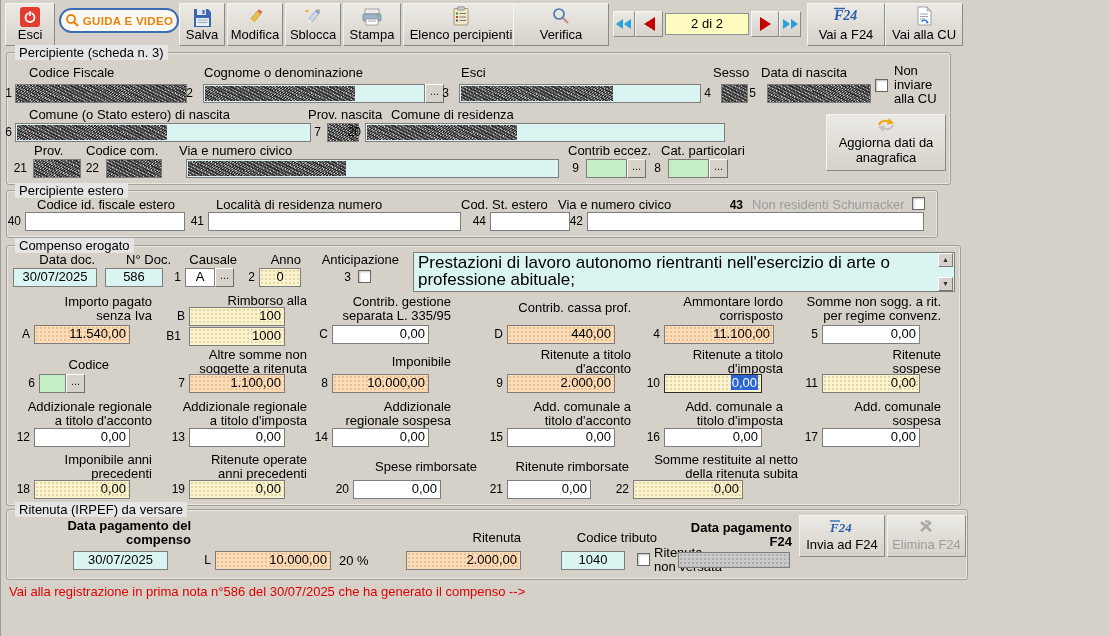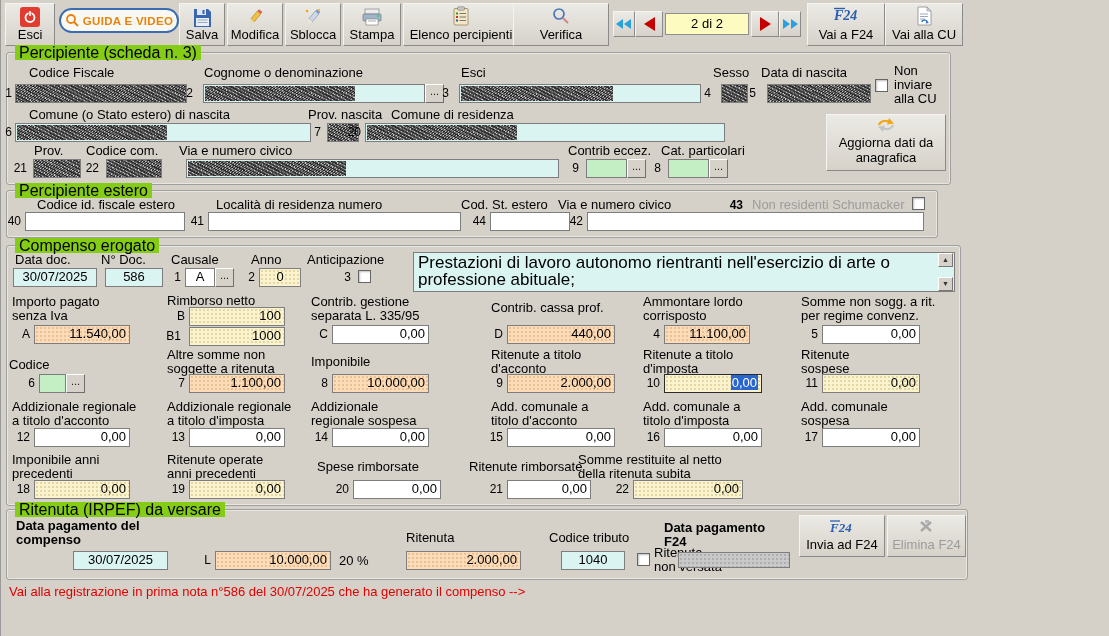--- a/index.html
+++ b/index.html
@@ -1,23 +1,23 @@
 <!DOCTYPE html>
 <html><head>
 <meta charset="utf-8">
 <style>
   html,body{margin:0;padding:0}
   body{font-family:"Liberation Sans",sans-serif;-webkit-font-smoothing:none}
   .screen{position:relative;width:1109px;height:636px;background:#d5d1c9;overflow:hidden;border-left:1px solid #9a9a9a}
   
   .fs{position:absolute;border:1px solid #a0a0a0;border-radius:3px;box-shadow:inset 0 0 0 1px rgba(255,255,255,.45)}
-  .leg{position:absolute;top:-8px;left:8px;background:#84cc16;padding:0 4px;font-size:16px;line-height:15px;color:#000;white-space:nowrap}
+  .leg{position:absolute;top:-8px;left:8px;background:#e5e5e5;padding:0 4px;font-size:13px;line-height:15px;color:#000;white-space:nowrap}
   
   .lbl{position:absolute;font-size:13px;line-height:13.5px;color:#000;white-space:pre-line}
-  .lblc{text-align:left}
+  .lblc{text-align:right}
   .b{font-weight:bold}
   .gray{color:#9c9c9c}
   .num{position:absolute;font-size:12px;color:#000;text-align:right;width:20px;line-height:14px}
   
   .fld{position:absolute;height:19px;box-sizing:border-box;border:1px solid #7d7d7d;background:#fff;font-size:13px;line-height:16px;padding:0 3px;overflow:hidden}
   .right{text-align:right}
   .center{text-align:center}
   .f-cyan{background:#daf4f2}
   .f-yellow{background-color:#fbf3cd;background-image:radial-gradient(rgba(170,150,70,.30) 1px,transparent 1px);background-size:4px 4px}
   .f-orange{background-color:#fcdcb8;background-image:radial-gradient(rgba(190,130,60,.30) 1px,transparent 1px);background-size:4px 4px}
@@ -330,41 +330,41 @@
   <div class="fld f-yellow center" style="left:258px;top:268px;width:42px">0</div>
   <span class="num" style="left:330px;top:270px">3</span>
   <span class="cb" style="left:357px;top:270px"></span>
 
   <div class="txtarea" style="left:412px;top:252px;width:542px;height:40px">Prestazioni di lavoro autonomo rientranti nell'esercizio di arte o professione abituale;</div>
   <span class="sb" style="left:937px;top:253px">▲</span>
   <span class="sb" style="left:937px;top:277px">▼</span>
 
   <span class="lbl lblc" style="left:11px;top:295px;width:140px">Importo pagato
 senza Iva</span>
-  <span class="lbl lblc" style="left:166px;top:294px;width:140px">Rimborso netto</span>
+  <span class="lbl lblc" style="left:166px;top:294px;width:140px">Rimborso alla</span>
   <span class="lbl lblc" style="left:310px;top:295px;width:140px">Contrib. gestione
 separata L. 335/95</span>
   <span class="lbl lblc" style="left:490px;top:301px;width:140px">Contrib. cassa prof.</span>
   <span class="lbl lblc" style="left:642px;top:295px;width:140px">Ammontare lordo
 corrisposto</span>
   <span class="lbl lblc" style="left:800px;top:295px;width:140px">Somme non sogg. a rit.
 per regime convenz.</span>
 
   <span class="num" style="left:9px;top:327px">A</span>
   <div class="fld f-orange right" style="left:33px;top:325px;width:96px">11.540,00</div>
   <span class="num" style="left:164px;top:309px">B</span>
   <div class="fld f-yellow right" style="left:188px;top:307px;width:96px">100</div>
   <span class="num" style="left:160px;top:329px">B1</span>
   <div class="fld f-yellow right" style="left:188px;top:327px;width:96px">1000</div>
   <span class="num" style="left:307px;top:327px">C</span>
   <div class="fld right" style="left:331px;top:325px;width:97px">0,00</div>
   <span class="num" style="left:482px;top:327px">D</span>
   <div class="fld f-orange right" style="left:506px;top:325px;width:108px">440,00</div>
   <span class="num" style="left:639px;top:327px">4</span>
-  <div class="fld f-orange right" style="left:663px;top:325px;width:86px">11.100,00</div>
+  <div class="fld f-orange right" style="left:663px;top:325px;width:110px">11.100,00</div>
   <span class="num" style="left:797px;top:327px">5</span>
   <div class="fld right" style="left:821px;top:325px;width:98px">0,00</div>
 
   <span class="lbl lblc" style="left:8px;top:358px;width:100px">Codice</span>
   <span class="lbl lblc" style="left:166px;top:348px;width:140px">Altre somme non
 soggette a ritenuta</span>
   <span class="lbl lblc" style="left:310px;top:355px;width:140px">Imponibile</span>
   <span class="lbl lblc" style="left:490px;top:348px;width:140px">Ritenute a titolo
 d'acconto</span>
   <span class="lbl lblc" style="left:642px;top:348px;width:140px">Ritenute a titolo

